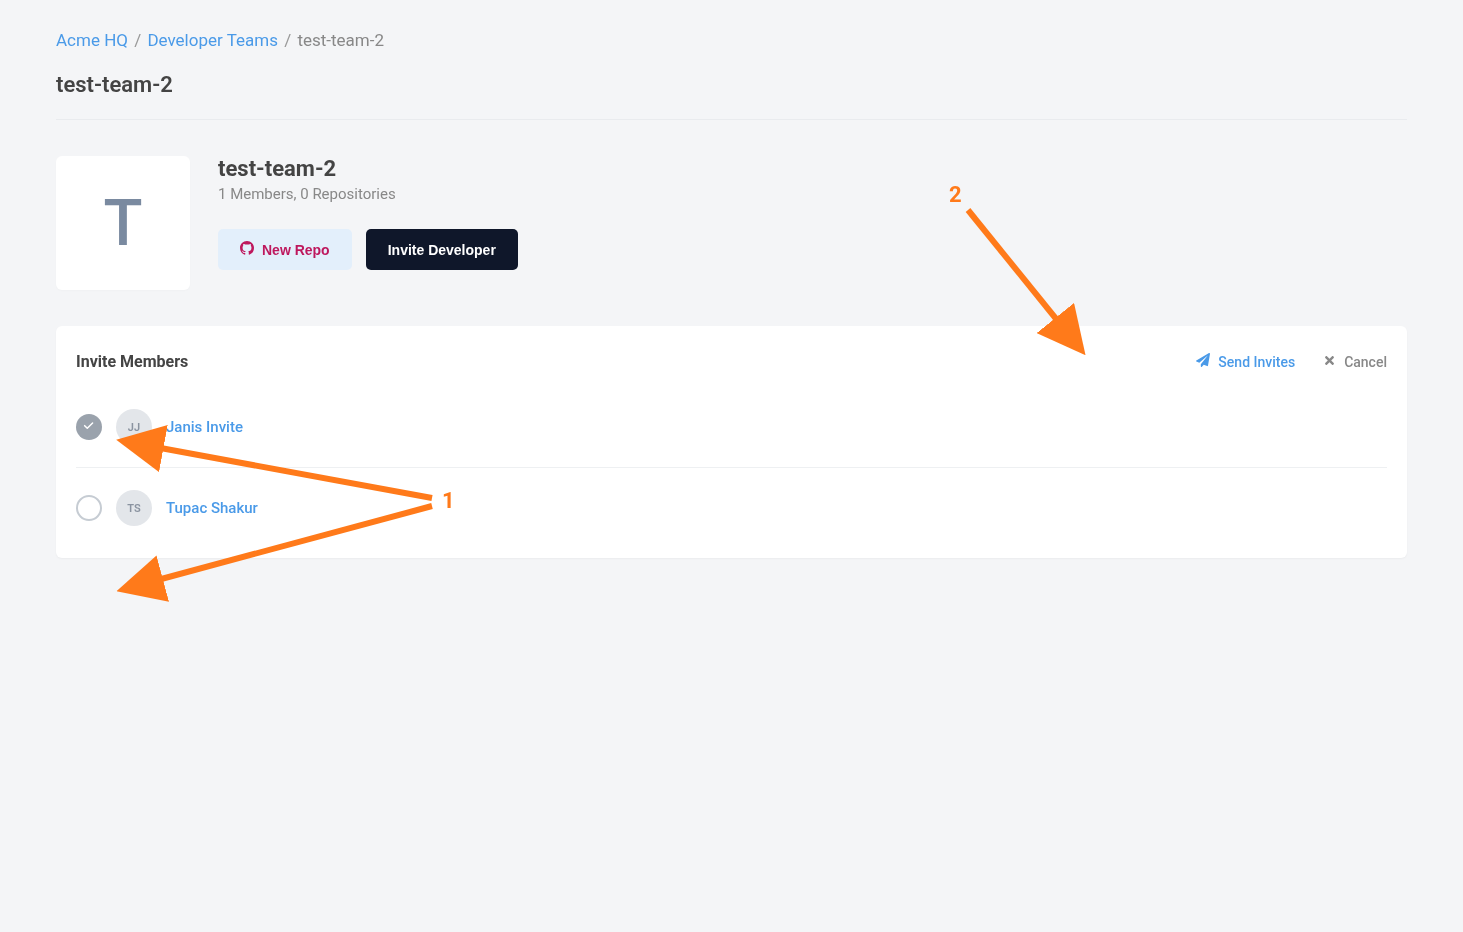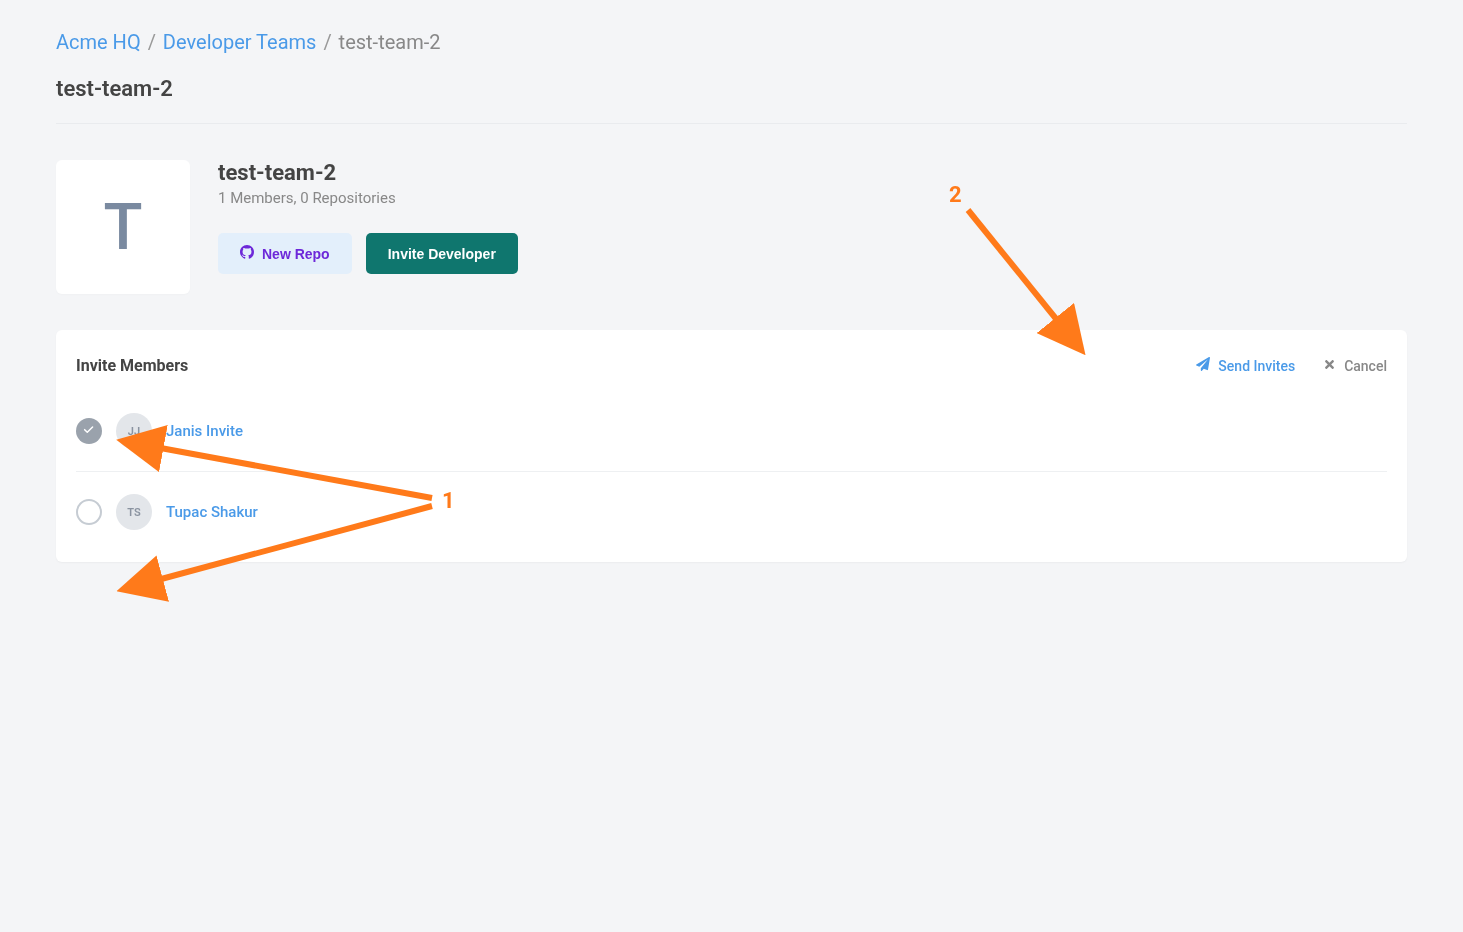--- a/index.html
+++ b/index.html
@@ -3,21 +3,21 @@
 <meta charset="utf-8">
 <style>
   * { box-sizing: border-box; margin: 0; padding: 0; }
   body {
     background: #f4f5f7;
     font-family: -apple-system, BlinkMacSystemFont, "Segoe UI", Roboto, "Helvetica Neue", sans-serif;
     color: #444;
     padding: 30px 56px;
   }
   .breadcrumb {
-    font-size: 20px;
+    font-size: 17px;
     color: #888;
     margin-bottom: 22px;
   }
   .breadcrumb a { color: #4a9ae8; text-decoration: none; cursor: pointer; }
   .breadcrumb .sep { color: #999; margin: 0 2px; }
   .breadcrumb .current { color: #888; }
   .page-title {
     font-size: 22px;
     font-weight: 600;
     color: #444;
@@ -65,24 +65,24 @@
     gap: 8px;
     padding: 12px 22px;
     border-radius: 5px;
     font-size: 14px;
     font-weight: 600;
     cursor: pointer;
     border: none;
   }
   .btn-light {
     background: #e3effb;
-    color: #6d28d9;
+    color: #be185d;
   }
   .btn-grey {
-    background: #0f766e;
+    background: #0f172a;
     color: #fff;
   }
   .card {
     background: #fff;
     border-radius: 6px;
     padding: 26px 20px 10px 20px;
     box-shadow: 0 1px 2px rgba(0,0,0,0.04);
     position: relative;
   }
   .card-head {

